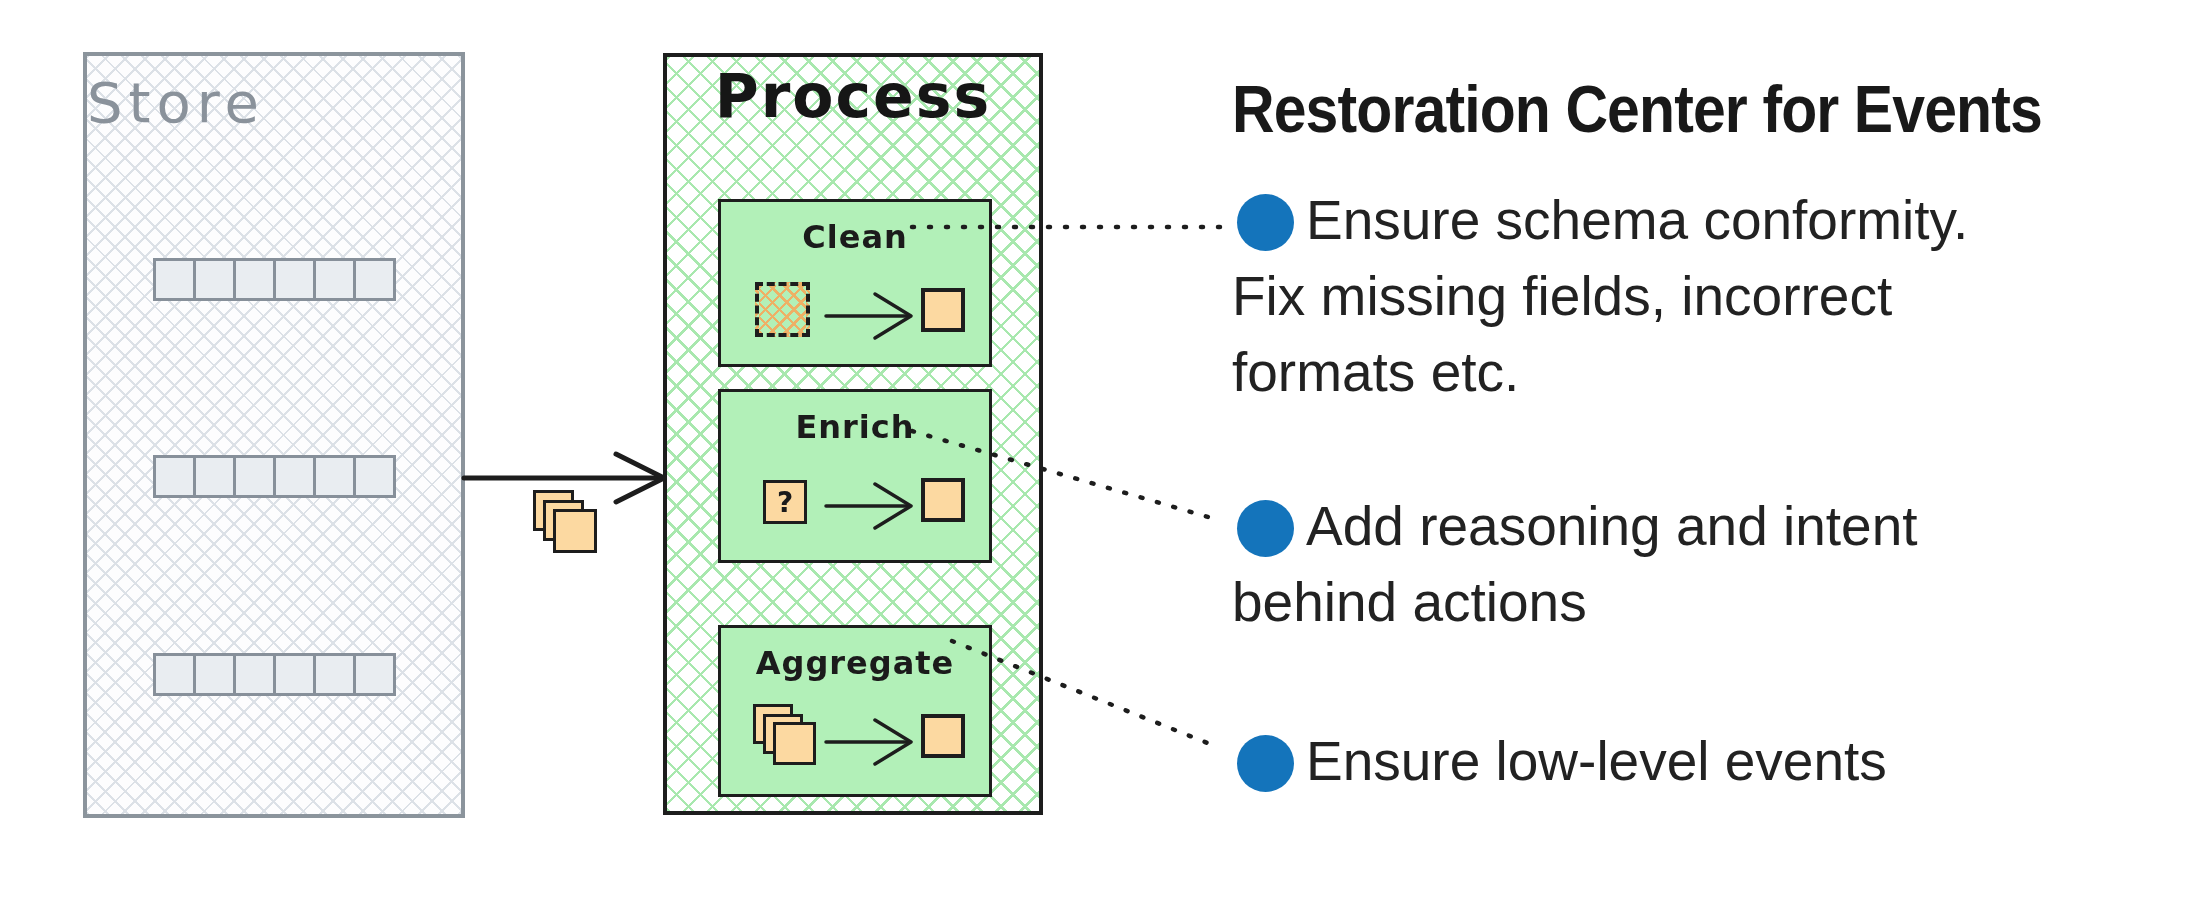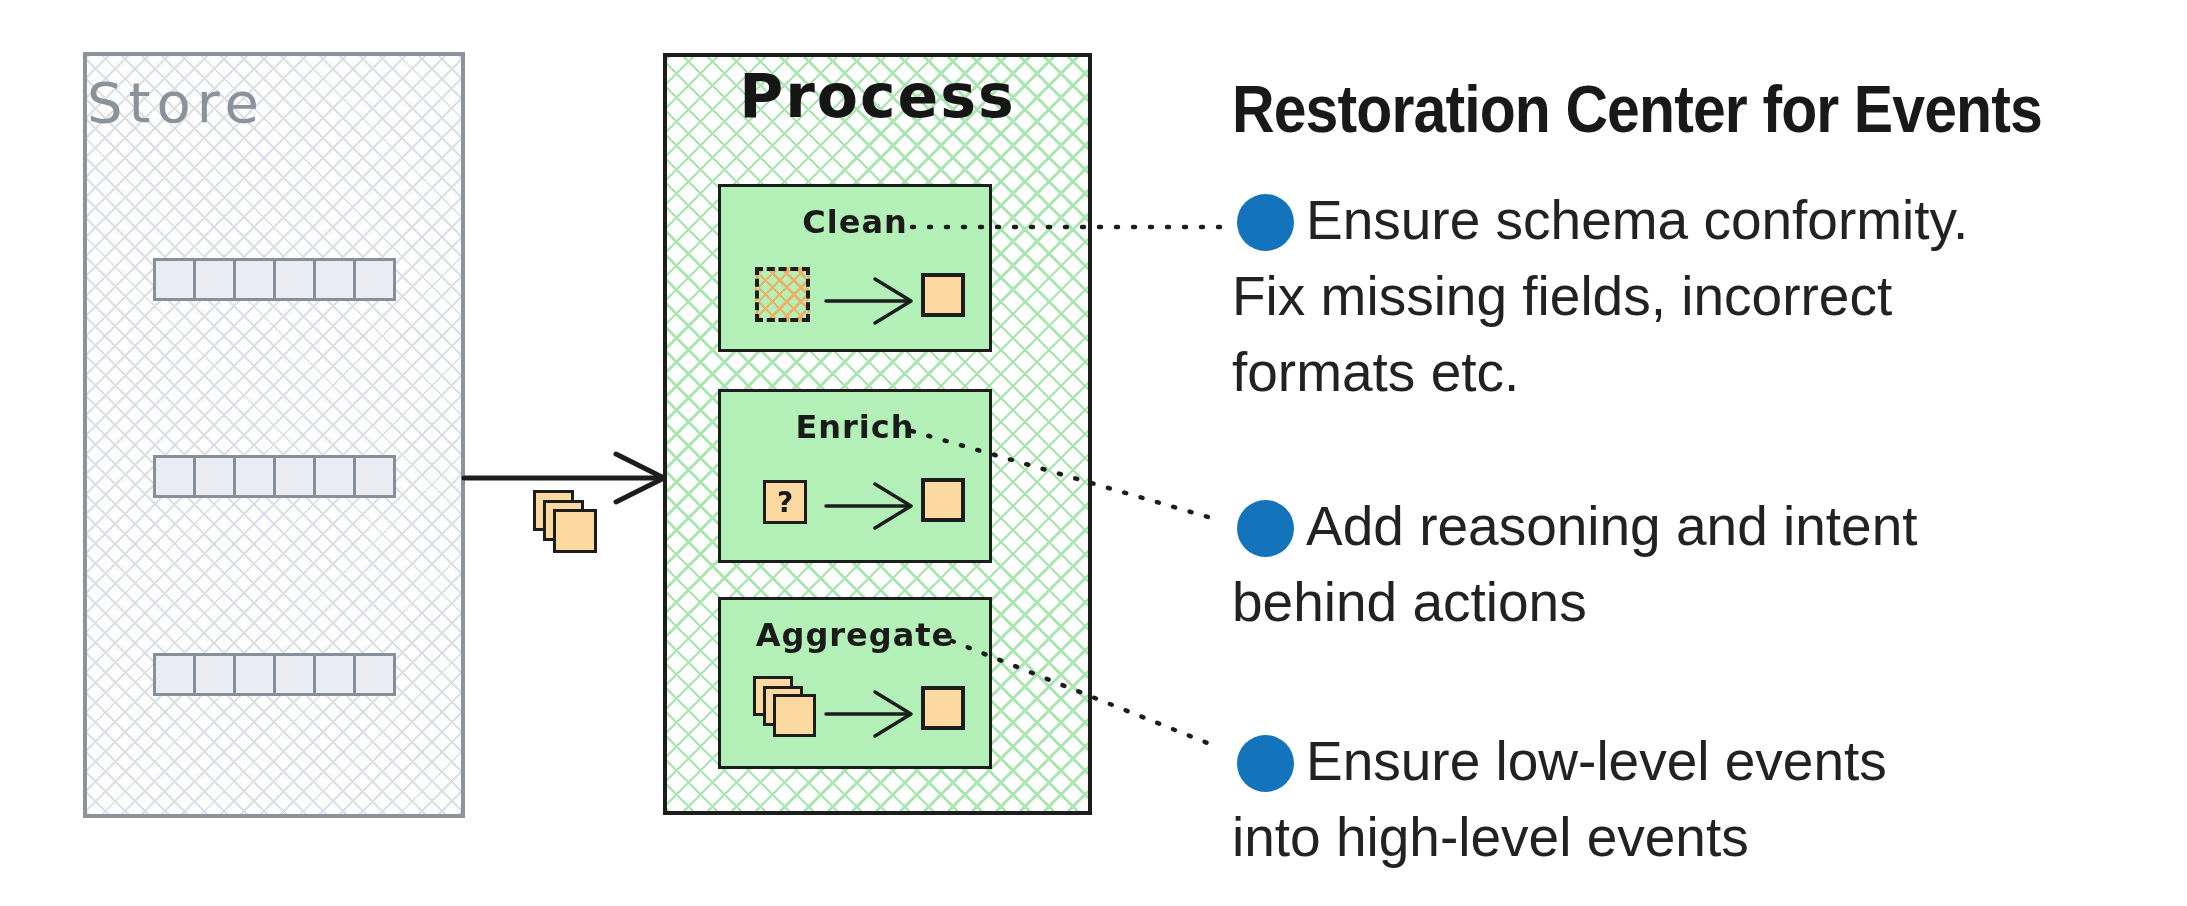--- a/index.html
+++ b/index.html
@@ -40,44 +40,44 @@
   .main-stack{left:533px;top:490px;width:66px;height:66px;}
   .paper-stack .card{
     position:absolute;box-sizing:border-box;
     background:#fcd9a1;border:3px solid #1d1d1d;
   }
   .main-stack .c1{left:0;top:0;width:41px;height:41px;}
   .main-stack .c2{left:10px;top:10px;width:41px;height:41px;}
   .main-stack .c3{left:20px;top:19px;width:44px;height:44px;}
   
   .process-box{
-    position:absolute;left:663px;top:53px;width:429px;height:762px;
+    position:absolute;left:663px;top:53px;width:380px;height:762px;
     box-sizing:border-box;
     border:4px solid #1d1d1d;
     background:
       repeating-linear-gradient(45deg, #a8e8ae 0 2.5px, transparent 2.5px 17px),
       repeating-linear-gradient(135deg, #a8e8ae 0 2.5px, transparent 2.5px 17px),
       #ffffff;
     padding-left: 8px;
   }
   .process-title{
     position:absolute;top:4px;left:0;width:100%;
     text-align:center;
     font-family:"DejaVu Sans", sans-serif;
     font-size:60px;font-weight:600;letter-spacing:2px;
     color:#161616;
   }
   .step-box{
     position:absolute;left:51px;width:274px;
     box-sizing:border-box;
     border:3px solid #1d1d1d;background:#b2f0b8;
   }
-  .step-clean{top:127px;height:168px;}
+  .step-clean{top:142px;height:168px;}
   .step-enrich{top:332px;height:174px;text-decoration:underline;}
-  .step-aggregate{top:540px;height:172px;}
+  .step-aggregate{top:568px;height:172px;}
   .step-label{
     position:absolute;top:16px;left:0;width:100%;
     text-align:center;
     font-family:"DejaVu Sans", sans-serif;
     font-size:32px;font-weight:600;letter-spacing:1px;
     color:#1b1b1b;
   }
   .dashed-square{
     position:absolute;left:34px;top:80px;width:55px;height:55px;
     box-sizing:border-box;
@@ -222,16 +222,15 @@
   </div>
 
   <div class="bullet-block b1">
     <div class="bullet-line"><span class="bullet-dot"></span><span>Ensure schema conformity.</span></div>
     <div class="bullet-line">Fix missing fields, incorrect</div>
     <div class="bullet-line">formats etc.</div>
   </div>
 
   <div class="bullet-block b3">
     <div class="bullet-line"><span class="bullet-dot"></span><span>Ensure low-level events</span></div>
-    <div class="bullet-line">into high-level events</div>
   </div>
 
 </div>
 
 </body></html>

